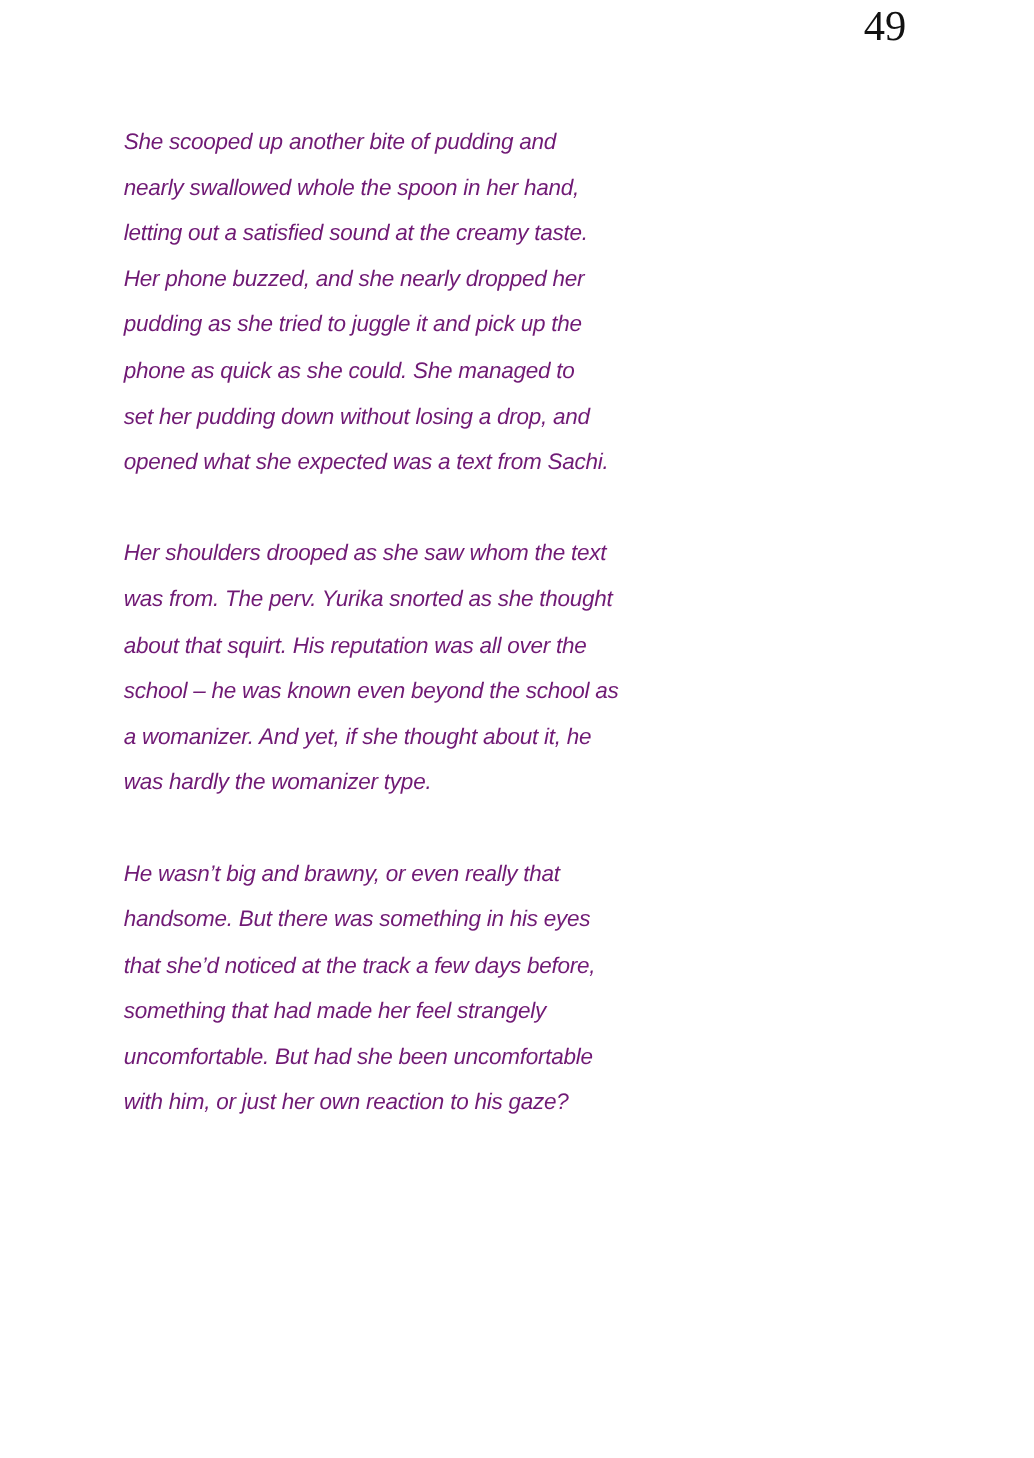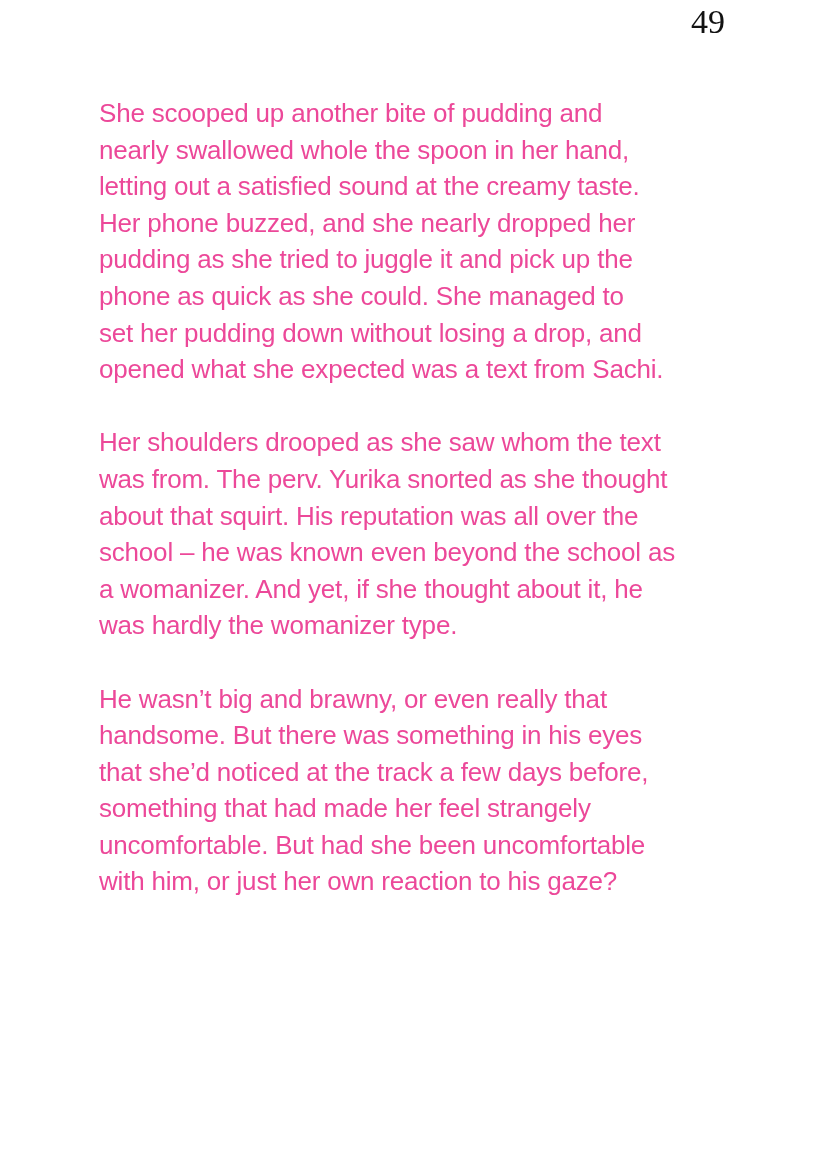--- a/index.html
+++ b/index.html
@@ -25,25 +25,26 @@
     color: #121212;
   }
   .text-block {
     position: absolute;
     top: 95px;
     left: 99px;
     width: 710px;
   }
   .para {
     margin: 0 0 36.6px 0;
-    font-size: 26px;
+    font-size: 18px;
     line-height: 36.6px;
-    color: #ec4899;
+    color: #701a75;
     letter-spacing: -0.2px;
     white-space: pre-line; 
+    font-style: italic;
   }
   .para:last-child {
     margin-bottom: 18px;
   }
 </style>
 </head>
 <body>
 
 <div class="page">
   <div class="page-number">49</div>

